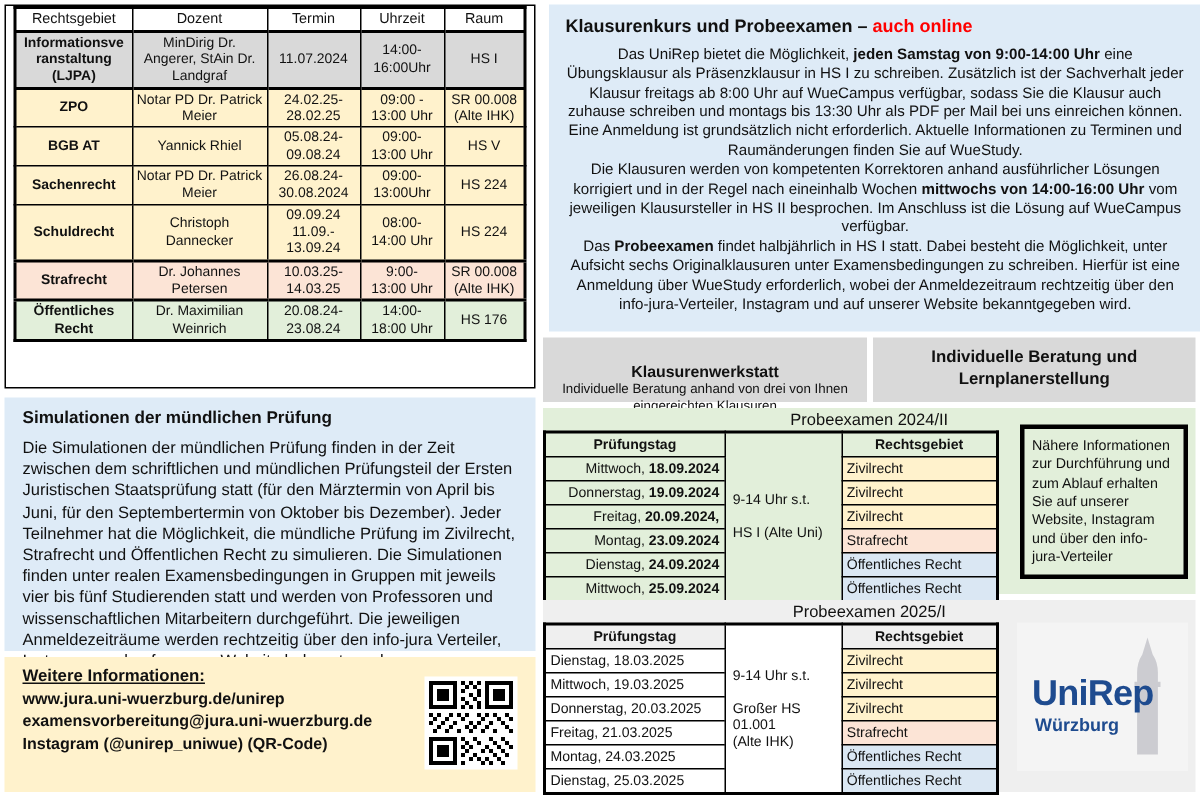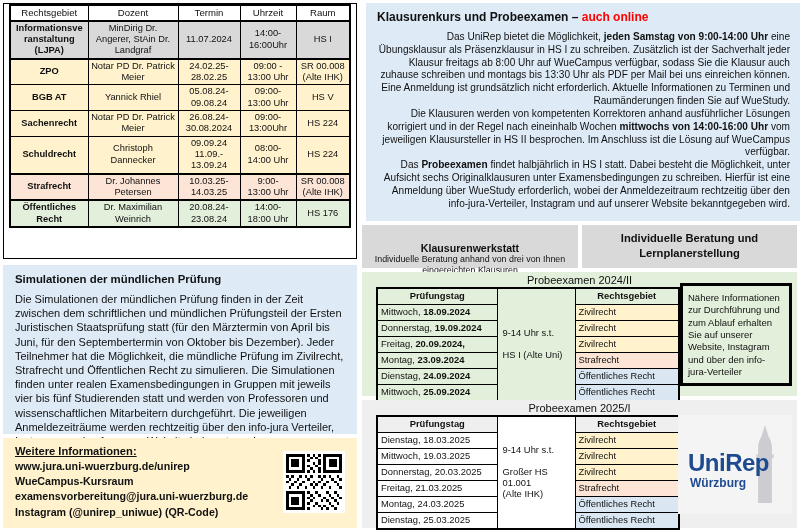--- a/index.html
+++ b/index.html
@@ -18,21 +18,21 @@
   .rw-gray td{background:#D9D9D9;}
   .rw-yellow td{background:#FFF2CC;}
   .rw-pink td{background:#FCE4D6;border-top:2px solid #000;border-bottom:2px solid #000;}
   .rw-green td{background:#E2EFDA;}
   .vk tr.rw-gray td{border-bottom:2px solid #000;}
 
   
   .sec-kk{left:366px;top:3px;width:435px;height:218px;background:#DEEBF7;padding:7px 11px 6px 11px;}
   .kk-title{font-weight:bold;font-size:12px;margin-bottom:7px;}
   .kk-title .red{color:#FF0000;}
-  .sec-kk p{margin:0;font-size:10.1px;line-height:1.27;text-align:right;}
+  .sec-kk p{margin:0;font-size:10.1px;line-height:1.27;text-align:center;}
   .b{font-weight:bold;}
 
   
   .box-gray{background:#D9D9D9;text-align:center;}
   .box-kw{left:362px;top:225px;width:216px;height:43px;padding-top:17px;}
   .box-kw .t{font-weight:bold;font-size:10.6px;}
   .box-kw .s{font-size:8.9px;line-height:1.22;white-space:pre-line;}
   .box-ib{left:582px;top:225px;width:215px;height:43px;padding-top:6px;}
   .box-ib .t{font-weight:bold;font-size:11.2px;line-height:1.3;white-space:pre-line;}
 
@@ -45,25 +45,25 @@
   .sec-wi{left:3px;top:438px;width:354px;height:90px;background:#FFF2CC;padding:7px 12px;}
   .wi-title{font-weight:bold;font-size:11.2px;text-decoration:underline;margin-bottom:2px;}
   .wi-line{font-weight:bold;font-size:10.7px;line-height:1.42;}
   .qr-box{position:absolute;right:12px;top:13px;width:62px;height:62px;background:#fff;padding:3px;box-sizing:border-box;}
   .qr-box svg{display:block;width:100%;height:100%;}
 
   
   .sec-pe1{left:362px;top:272px;width:435px;height:124px;background:#E2EFDA;}
   .sec-pe2{left:362px;top:400px;width:435px;height:128px;background:#EFEFEF;}
   .pe-title{text-align:center;font-weight:normal;font-size:11px;margin:2px 0 1px 0;}
-  table.pe{border-collapse:collapse;margin-left:14px;font-size:9.4px;border:2px solid #000;table-layout:fixed;}
+  table.pe{border-collapse:collapse;margin-left:0;font-size:9.4px;border:2px solid #000;table-layout:fixed;}
   .pe th,.pe td{border:1px solid #000;padding:0 3px;line-height:1.15;vertical-align:middle;}
   .pe th{font-weight:bold;text-align:center;height:15px;}
   .pe td.day{height:15px;text-align:left;}
-  .sec-pe1 td.day{background:#E2EFDA;}
+  .sec-pe1 td.day{background:#E2EFDA;text-align:right;}
   .sec-pe2 td.day{background:#ffffff;}
   .pe td.mid{white-space:pre-line;text-align:left;padding-left:5px;font-size:9.4px;}
   .sec-pe1 td.mid{background:#E2EFDA;}
   .sec-pe2 td.mid{background:#ffffff;}
   .pe td.area{text-align:left;}
   .a-zivil{background:#FFF2CC;}
   .a-straf{background:#FCE4D6;}
   .a-oeff{background:#DAE7F3;}
 
   .note-box{left:318px;top:11px;width:112px;height:103px;border:3px solid #000000;background:#E2EFDA;
@@ -198,21 +198,20 @@
   </div>
 
   <div class="abs sec-sim">
     <div class="sim-title">Simulationen der mündlichen Prüfung</div>
     <div class="sim-body">Die Simulationen der mündlichen Prüfung finden in der Zeit zwischen dem schriftlichen und mündlichen Prüfungsteil der Ersten Juristischen Staatsprüfung statt (für den Märztermin von April bis Juni, für den Septembertermin von Oktober bis Dezember). Jeder Teilnehmer hat die Möglichkeit, die mündliche Prüfung im Zivilrecht, Strafrecht und Öffentlichen Recht zu simulieren. Die Simulationen finden unter realen Examensbedingungen in Gruppen mit jeweils vier bis fünf Studierenden statt und werden von Professoren und wissenschaftlichen Mitarbeitern durchgeführt. Die jeweiligen Anmeldezeiträume werden rechtzeitig über den info-jura Verteiler, Instagram und auf unserer Website bekanntgegeben.</div>
   </div>
 
   <div class="abs sec-wi">
     <div class="wi-title">Weitere Informationen:</div>
     <div class="wi-line">www.jura.uni-wuerzburg.de/unirep</div>
-    <div class="wi-line">WueCampus-Kursraum</div>
     <div class="wi-line">examensvorbereitung@jura.uni-wuerzburg.de</div>
     <div class="wi-line">Instagram (@unirep_uniwue) (QR-Code)</div>
     <div class="qr-box">
       <svg viewBox="0 0 21 21" shape-rendering="crispEdges" aria-hidden="true">
         <rect x="0" y="0" width="21" height="21" fill="#fff"></rect>
         <g fill="#000">
           <rect x="0" y="0" width="7" height="7"></rect>
             <rect x="14" y="0" width="7" height="7"></rect>
             <rect x="0" y="14" width="7" height="7"></rect>
         </g>

